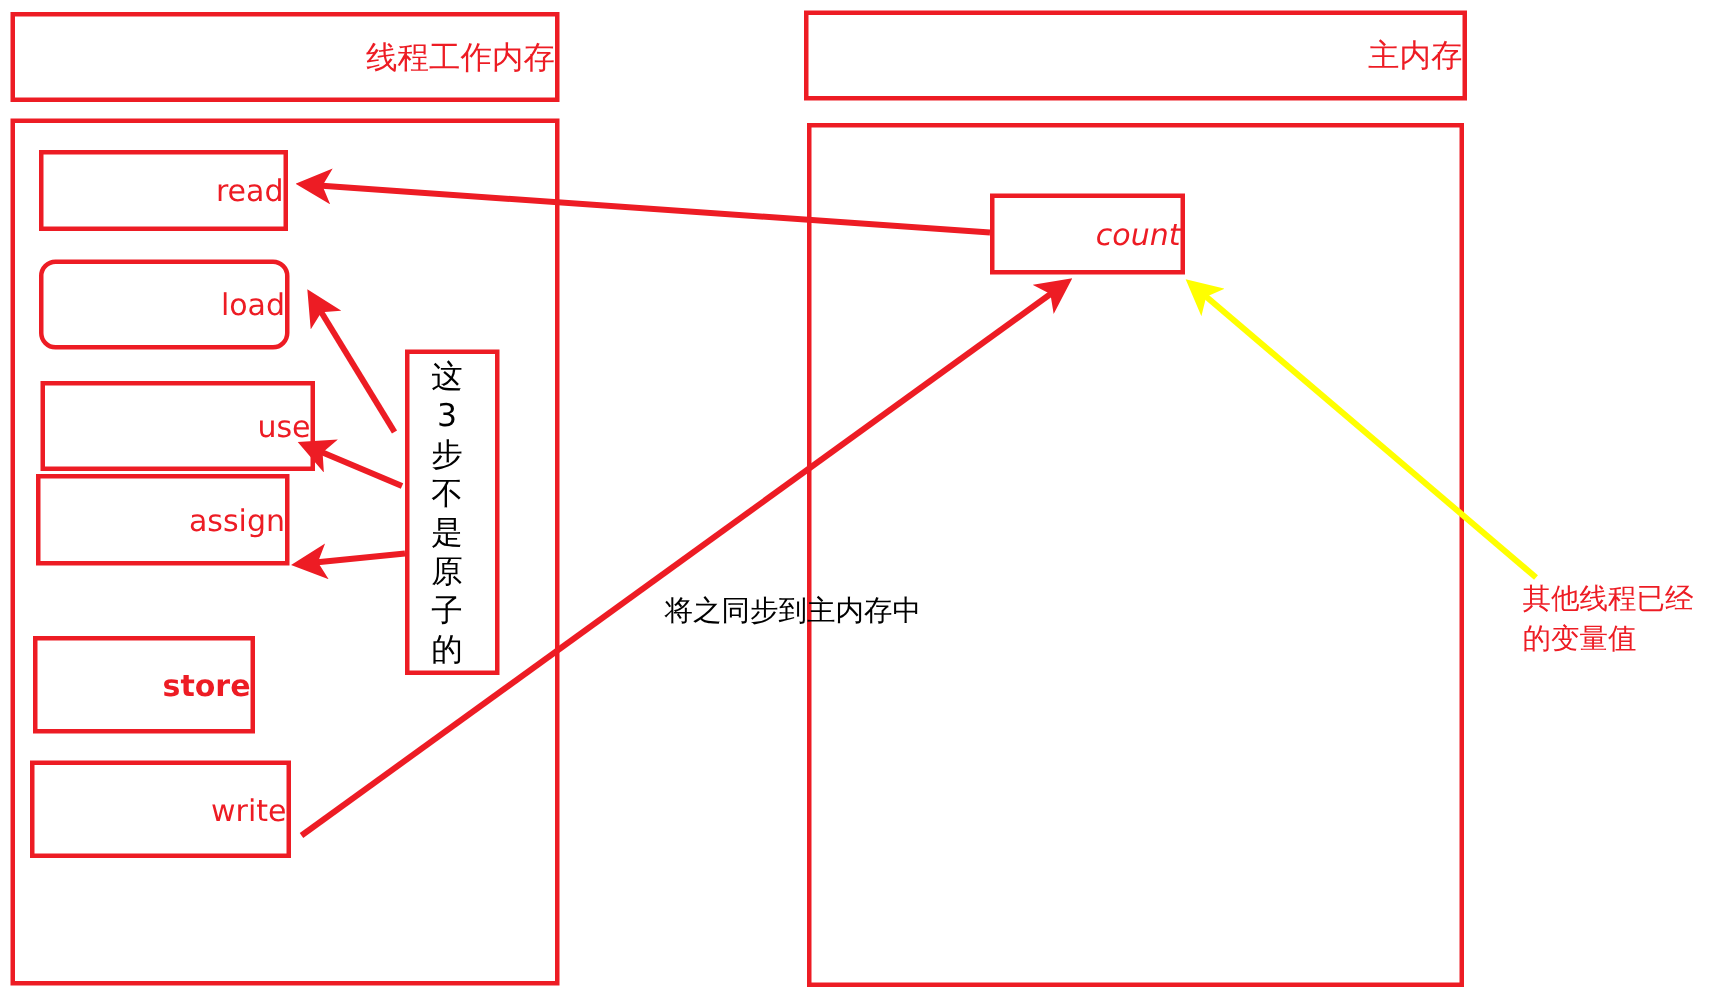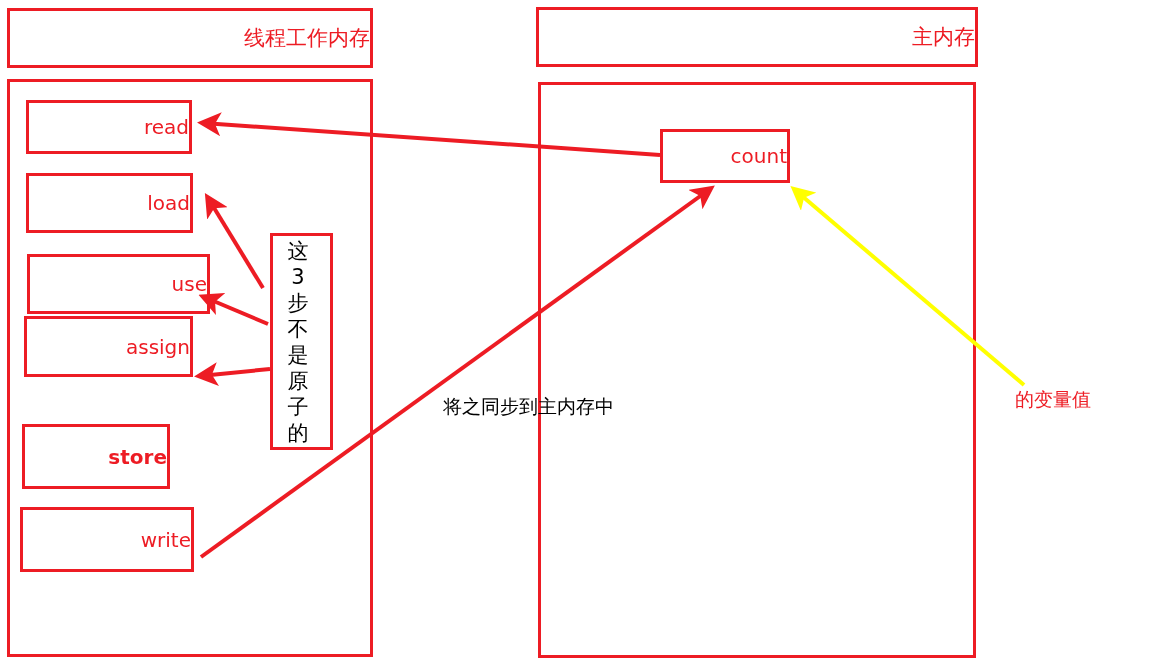--- a/index.html
+++ b/index.html
@@ -23,21 +23,21 @@
 
 <div class="box header-box" style="left:7px; top:8px; width:366px; height:60px;">
   <span>线程工作内存</span>
 </div>
 
 <div class="box" style="left:7px; top:79px; width:366px; height:578px;"></div>
 
 <div class="box op-box" style="left:26px; top:100px; width:166px; height:54px;">
   <span>read</span>
 </div>
-<div class="box op-box" style="left:26px; top:173px; width:167px; height:60px;">
+<div class="box op-box" style="left:26px; top:173px; width:167px; height:60px;border-radius:11px;">
   <span>load</span>
 </div>
 <div class="box op-box" style="left:27px; top:254px; width:183px; height:60px;">
   <span>use</span>
 </div>
 <div class="box op-box" style="left:24px; top:316px; width:169px; height:61px;">
   <span>assign</span>
 </div>
 <div class="box op-box" style="left:22px; top:424px; width:148px; height:65px;font-weight:bold;">
   <span>store</span>
@@ -56,27 +56,28 @@
 子
 的</div>
 </div>
 
 <div class="box header-box" style="left:536px; top:7px; width:442px; height:60px;">
   <span>主内存</span>
 </div>
 
 <div class="box" style="left:538px; top:82px; width:438px; height:576px;"></div>
 
-<div class="box op-box" style="left:660px; top:129px; width:130px; height:54px;">
+<div class="box op-box" style="left:660px; top:129px; width:130px; height:54px;font-style:italic;">
   <span>count</span>
 </div>
 
 <div class="free-text" style="left:443px; top:394px; color:#000;">将之同步到主内存中</div>
 
 <div class="note" style="left:1015px; top:386px;">
+  <div>其他线程已经</div>
   <div>的变量值</div>
 </div>
 
 <svg class="arrows" width="1155" height="660" viewBox="0 0 1155 660">
   <defs>
     <marker id="arRed" markerWidth="6" markerHeight="6" refX="4.5" refY="3" orient="auto" markerUnits="strokeWidth">
       <path d="M0,0 L6,3 L0,6 L1.5,3 z" fill="#ed1c24"></path>
     </marker>
     <marker id="arYel" markerWidth="6" markerHeight="6" refX="4.5" refY="3" orient="auto" markerUnits="strokeWidth">
       <path d="M0,0 L6,3 L0,6 L1.5,3 z" fill="#ffff00"></path>

